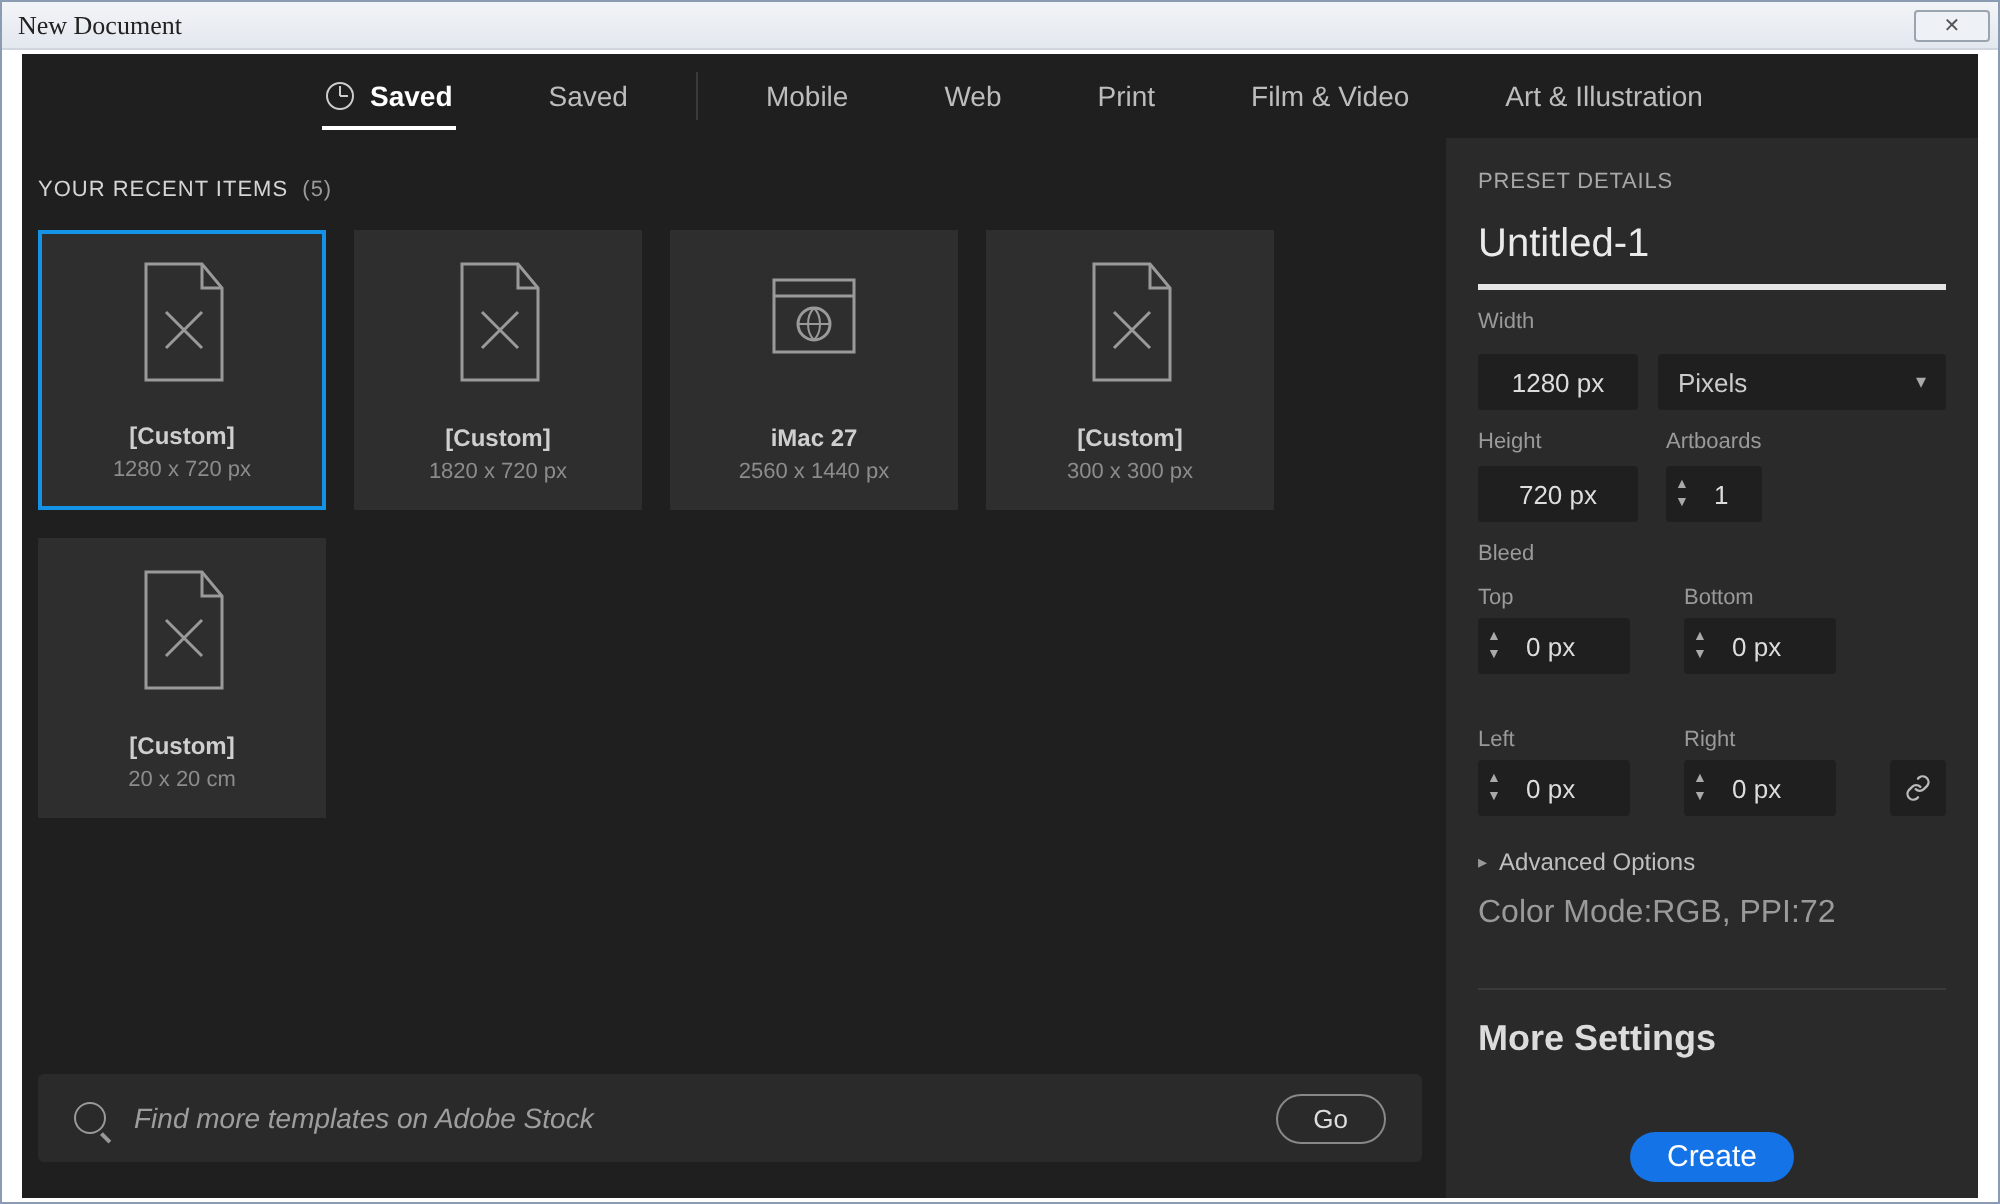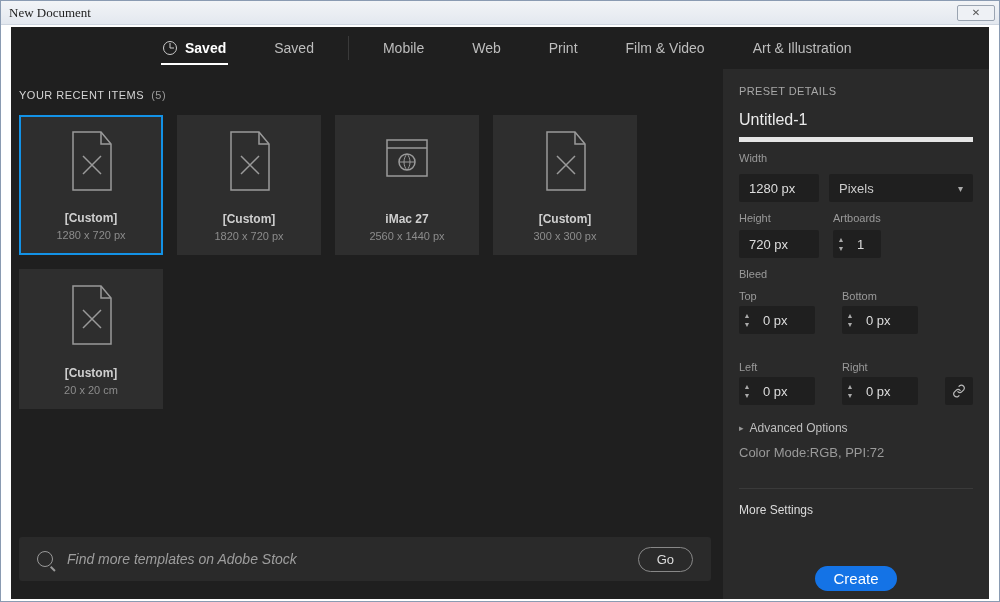--- a/index.html
+++ b/index.html
@@ -165,29 +165,30 @@
     padding: 16px 16px 8px 16px;
     display: flex;
     flex-direction: column;
     gap: 10px;
     position: relative;
   }
   .panel-title {
     font-size: 11px; letter-spacing: 0.4px; color: #a8a8a8;
   }
   .doc-title {
-    font-size: 16px; color: #eaeaea; padding: 4px 0 8px 0;
-    border-bottom: 5px solid #e5e5e5;
+    font-size: 20px; color: #eaeaea; padding: 4px 0 8px 0;
+    border-bottom: 3px solid #e5e5e5;
   }
   .field-label { font-size: 11px; color: #9a9a9a; }
   .row { display: flex; gap: 10px; align-items: center;}
   .input {
     background: #1f1f1f; color: #ddd; border: none;
     height: 28px; padding: 0 10px; font-size: 13px;
     border-radius: 2px;
+    text-align: center;
   }
   .input.w80 { width: 80px; }
   .unit-select {
     flex:1; background:#1f1f1f; height:28px; border:none;
     display:flex;align-items:center;justify-content:space-between;
     padding:0 10px;color:#ccc;border-radius:2px;cursor:pointer;
   }
   .chev { font-size: 10px; color:#aaa;}
   .col3 { display:flex; gap: 14px; }
   .col3 > div { display:flex; flex-direction:column; gap:6px;}
@@ -216,23 +217,23 @@
   .link-btn{
     width:28px;height:28px;background:#1f1f1f;border-radius:2px;
     display:flex;align-items:center;justify-content:center;cursor:pointer;
     align-self:end;
   }
   .adv {
     display:flex;align-items:center;gap:6px;color:#bfbfbf;font-size:12px;
     margin-top:6px; cursor:pointer;
   }
   .adv .tri{font-size:9px;color:#999;}
-  .mode-line{font-size:13px;color:#9a9a9a;}
+  .mode-line{font-size:16px;color:#9a9a9a;}
   .more-settings{
-    margin-top:18px;font-size:12px;color:#dcdcdc;font-weight:400;
+    margin-top:18px;font-size:18px;color:#dcdcdc;font-weight:700;
     border-top:1px solid #3a3a3a;padding-top:14px;
   }
   .create-area{
     position:absolute; bottom:8px; left:0; right:0;
     display:flex; justify-content:center;
   }
   .create-btn{
     background:#1473e6;color:#fff;border:none;border-radius:14px;
     padding:4px 18px;font-size:15px;cursor:pointer;
   }

